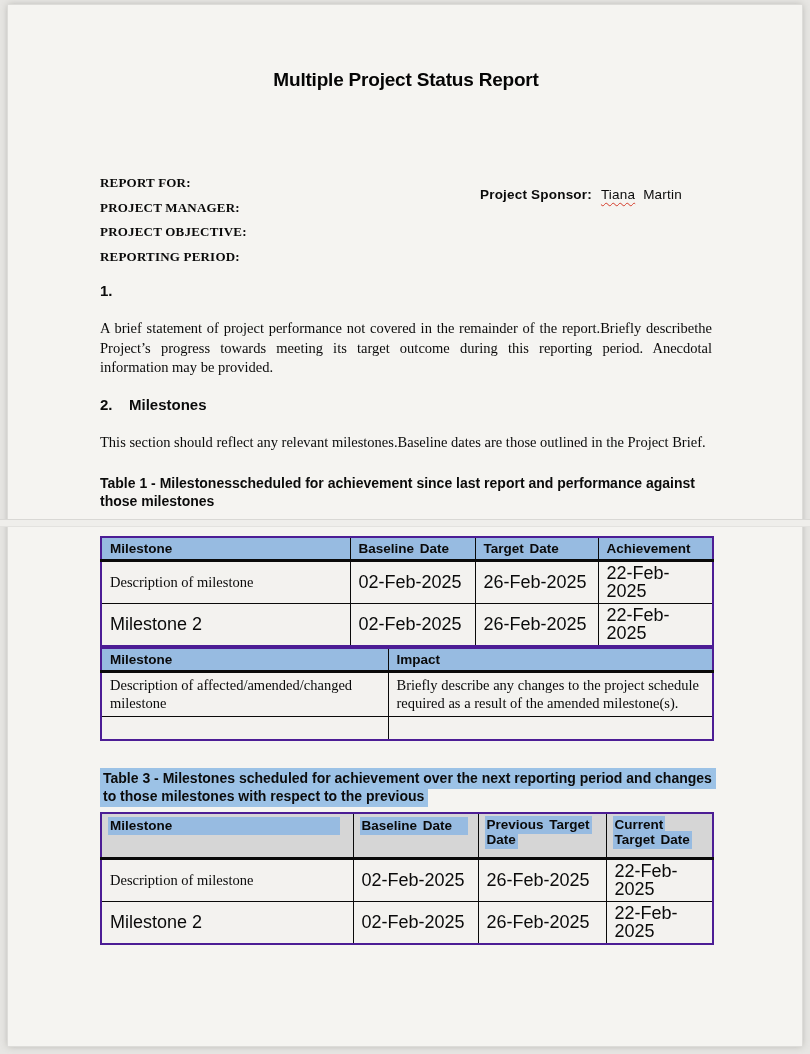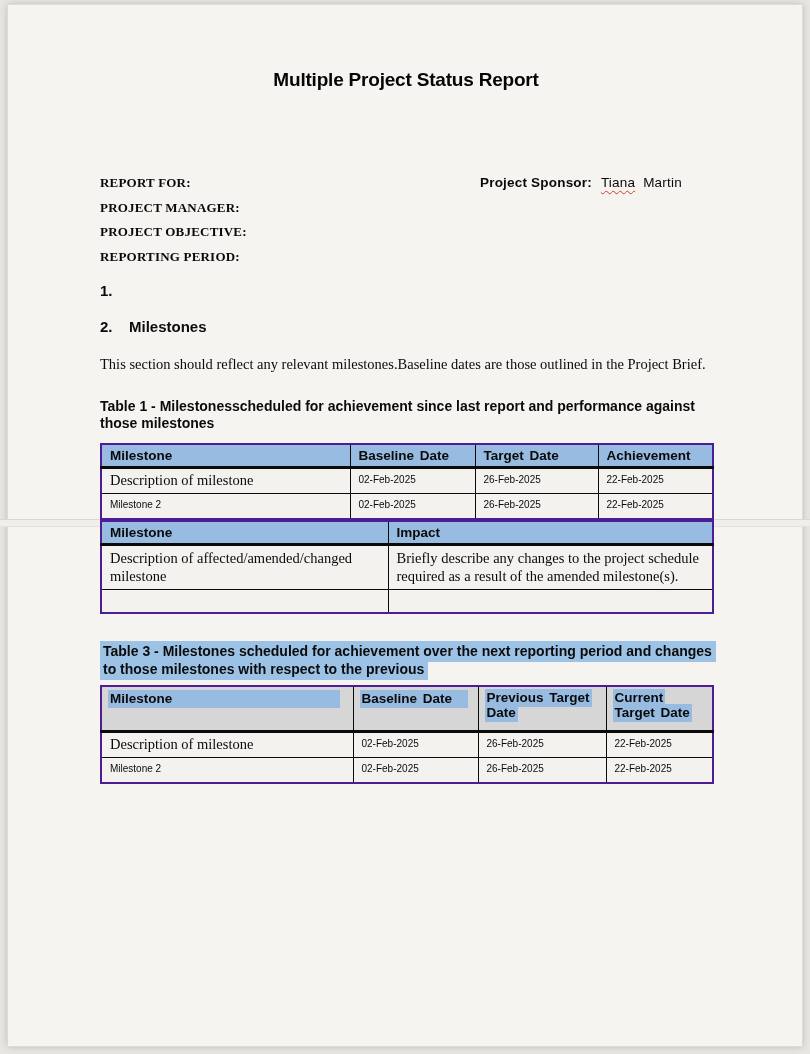--- a/index.html
+++ b/index.html
@@ -23,21 +23,21 @@
     margin:64px 0 0 0;text-align:center;
     font-family:"Liberation Sans",sans-serif;font-weight:bold;font-size:19px;
     letter-spacing:-0.2px;color:#050505;
   }
   
   .meta{margin-top:84px;font-weight:bold;font-size:13px;letter-spacing:.2px;}
   .meta-row{margin-bottom:9px;line-height:15.5px;position:relative;}
   .meta-row .label{display:inline-block;}
   .label-narrow{width:170px;}
   .sponsor{
-    position:absolute;left:380px;top:0;
+    position:absolute;left:380px;top:12px;
     font-family:"Liberation Sans",sans-serif;font-size:13.5px;white-space:nowrap;
   }
   .sponsor .sp-label{font-weight:bold;}
   .sponsor .sp-value{font-weight:normal;margin-left:5px;}
   .misspell{
     text-decoration:underline wavy #d43b2a;
     text-decoration-thickness:1px;text-underline-offset:3px;
   }
   .sp-last{font-weight:normal;margin-left:4px;}
   
@@ -48,38 +48,38 @@
   }
   .section-heading .num{width:29px;flex:none;}
   .para{
     margin-top:19px;font-size:14.5px;line-height:19.5px;text-align:justify;
   }
   
   .tcaption{
     font-family:"Liberation Sans",sans-serif;font-weight:bold;font-size:14px;
     line-height:17.5px;color:#0b0b0b;
   }
-  .cap1{margin-top:23px;margin-bottom:10px;}
+  .cap1{margin-top:23px;margin-bottom:26px;}
   .cap2{margin-top:30px;margin-bottom:9px;}
   .cap3{margin-top:28px;margin-bottom:7px;line-height:18px;}
   .cap3 .capline{
     background:#9cc2e6;padding:2px 4px 3px 3px;
     -webkit-box-decoration-break:clone;box-decoration-break:clone;
   }
   
   table{border-collapse:collapse;table-layout:fixed;width:612px;border:2px solid #4c1d95;}
   th,td{border:1px solid #0a0a0a;text-align:left;vertical-align:middle;overflow:hidden;}
   th{
     background:#97bbe1;
     font-family:"Liberation Sans",sans-serif;font-size:13.5px;font-weight:bold;
     padding:3px 8px 3px 8px;border-bottom:3px solid #0a0a0a;word-spacing:2px;
   }
   td{background:#f3f2ef;padding:2px 8px 3px 8px;}
   .cell-serif{font-family:"Liberation Serif",serif;font-size:14.5px;line-height:18px;}
-  .cell-sans{font-family:"Liberation Sans",sans-serif;font-size:10px;line-height:18px;}
+  .cell-sans{font-family:"Liberation Sans",sans-serif;font-size:18px;line-height:18px;}
   .t1 td,.t3 td{height:19px;}
   .t2 .desc-row td{height:38px;vertical-align:middle;}
   .t2 .empty-row td{height:17px;}
   
   .t3 th{
     background:#d6d6d6;vertical-align:top;padding:3px 6px 4px 6px;height:36px;
   }
   .t3 .hl{background:#97bbe1;padding:1px 2px 2px 2px;
     -webkit-box-decoration-break:clone;box-decoration-break:clone;}
   .t3 .hl-wide{display:inline-block;width:228px;}
@@ -111,20 +111,21 @@
         <span class="label">PROJECT OBJECTIVE:</span>
       </div>
       <div class="meta-row">
         <span class="label">REPORTING PERIOD:</span>
       </div>
     </div>
 
     <div class="section-heading">
       <span class="num">1.</span>
     </div>
+    <p class="para">A brief statement of project performance not covered in the remainder of the report.Briefly describethe Project’s progress towards meeting its target outcome during this reporting period. Anecdotal information may be provided.</p>
 
     <div class="section-heading">
       <span class="num">2.</span>
       <span>Milestones</span>
     </div>
     <p class="para">This section should reflect any relevant milestones.Baseline dates are those outlined in the Project Brief.</p>
 
     <div class="tcaption cap1">Table 1 - Milestonesscheduled for achievement since last report and performance against those milestones</div>
     <table class="t1">
       <colgroup>

